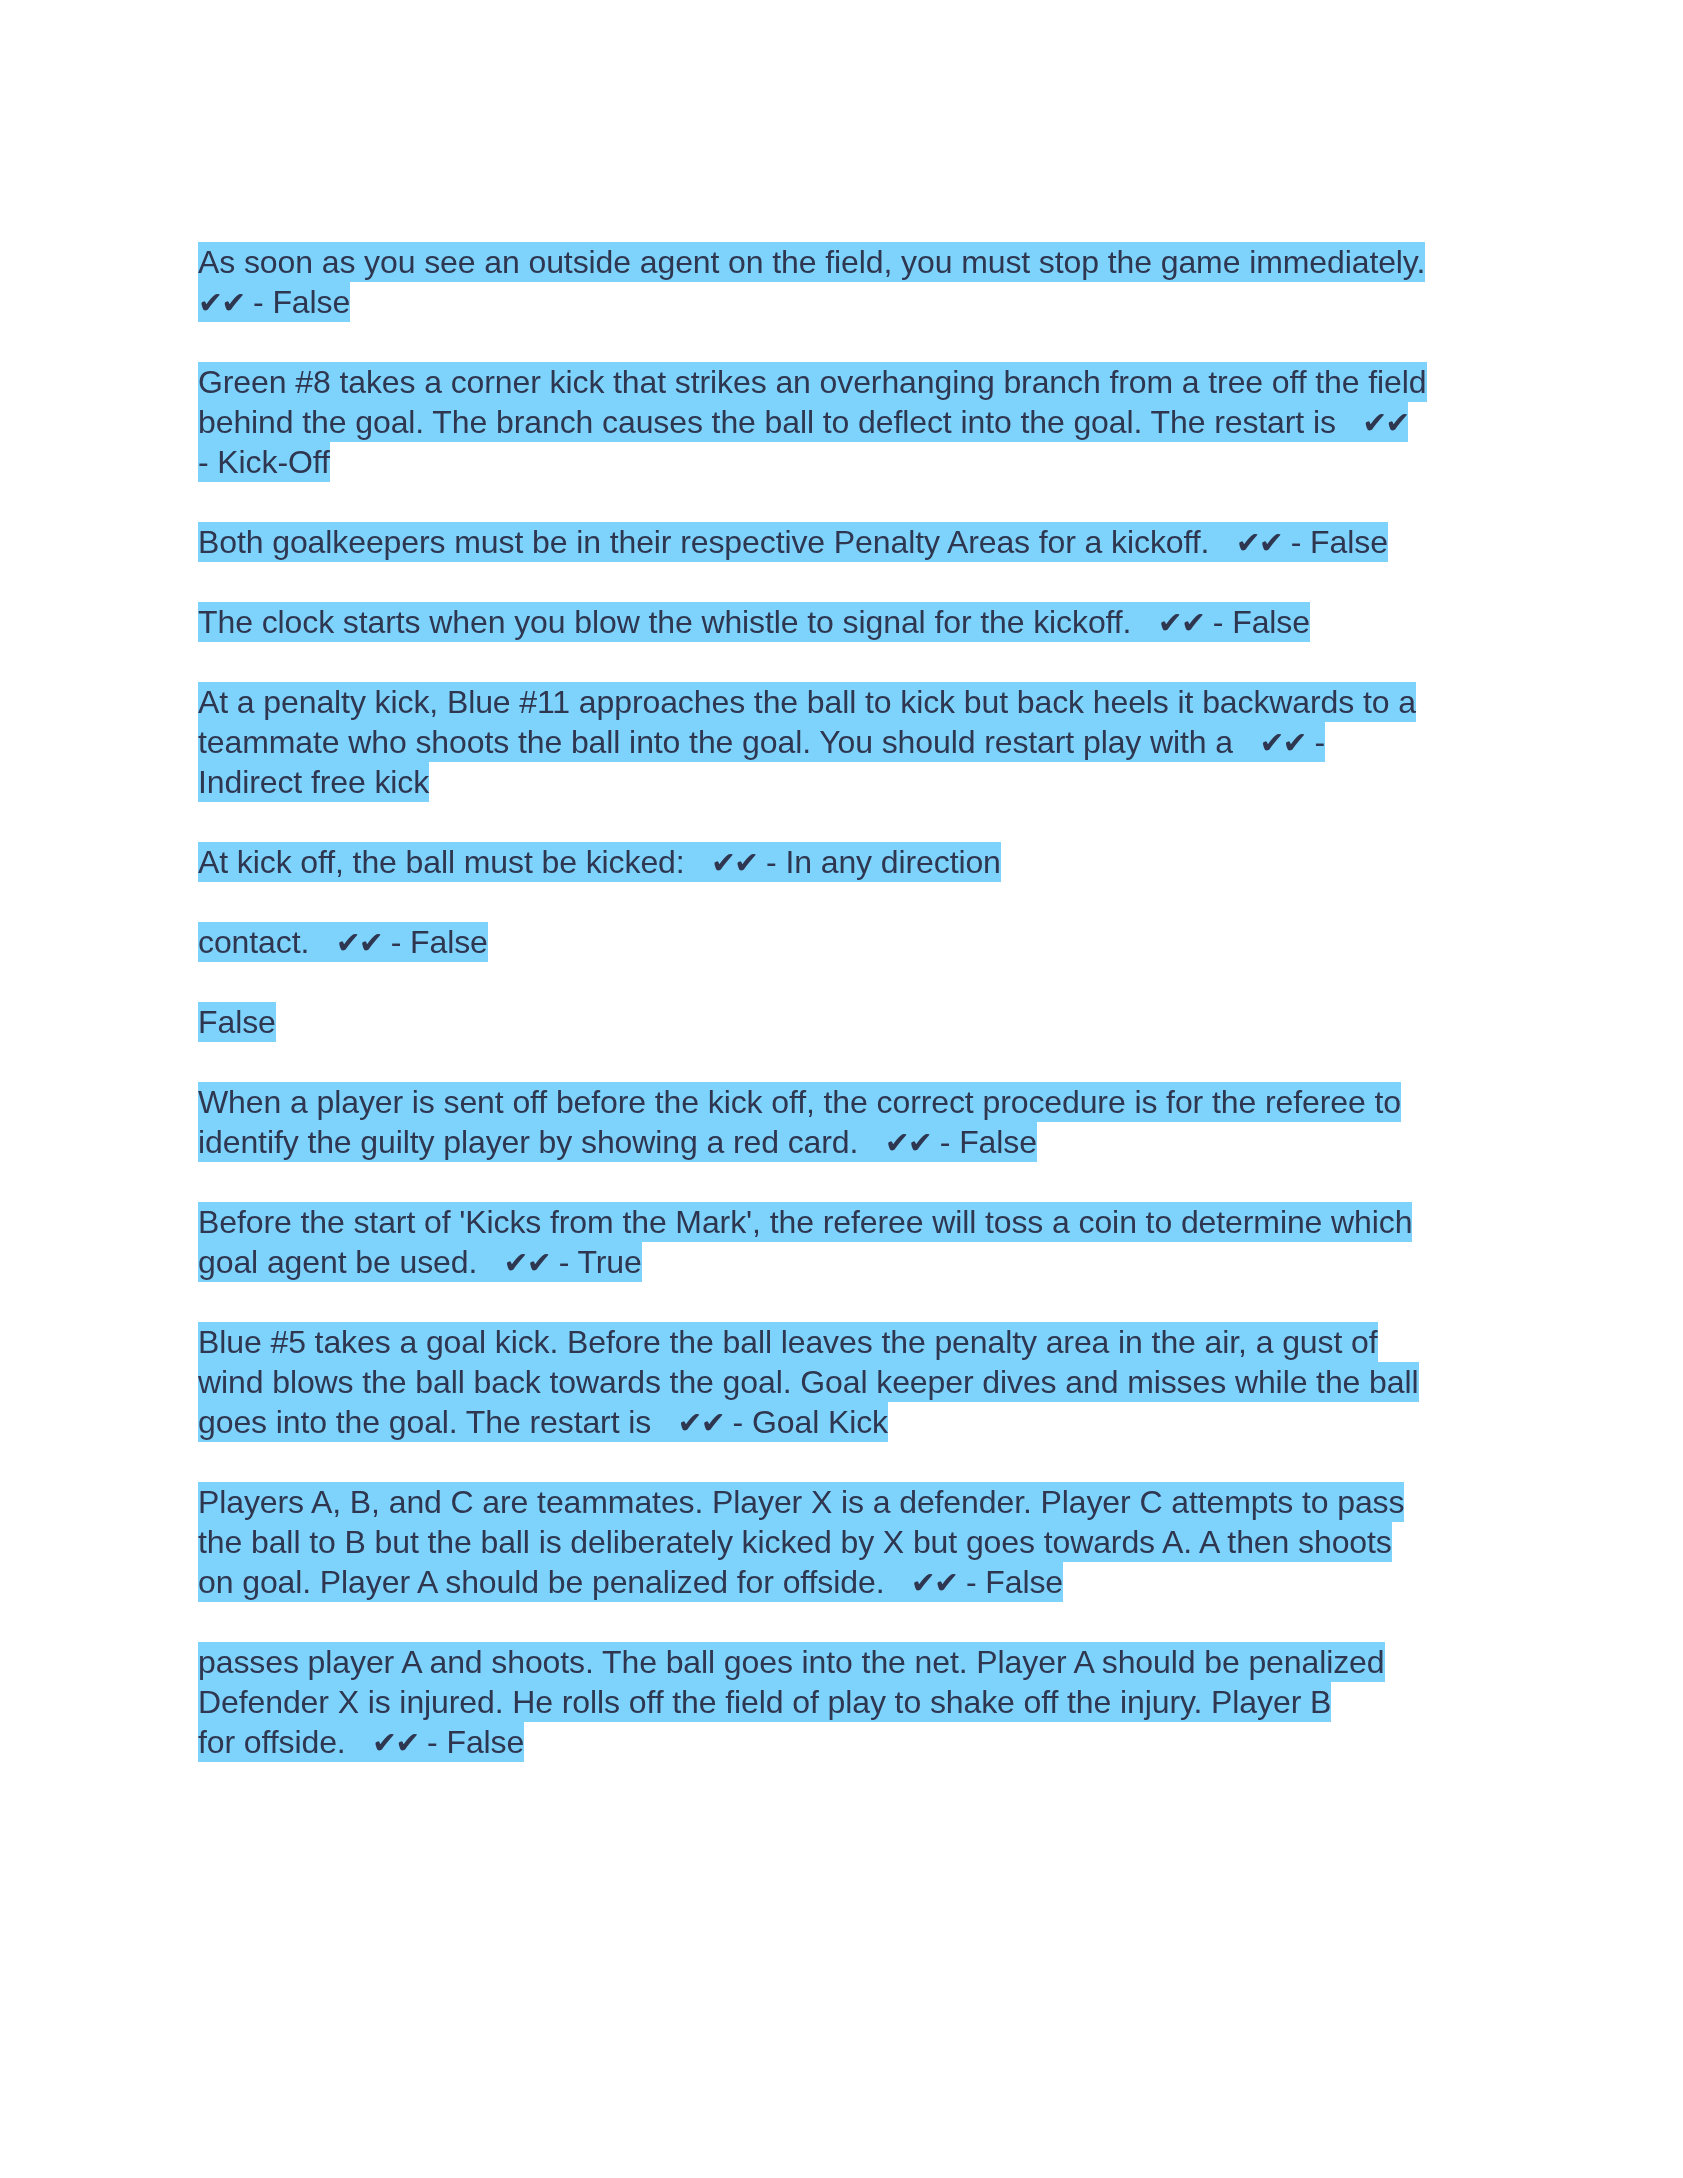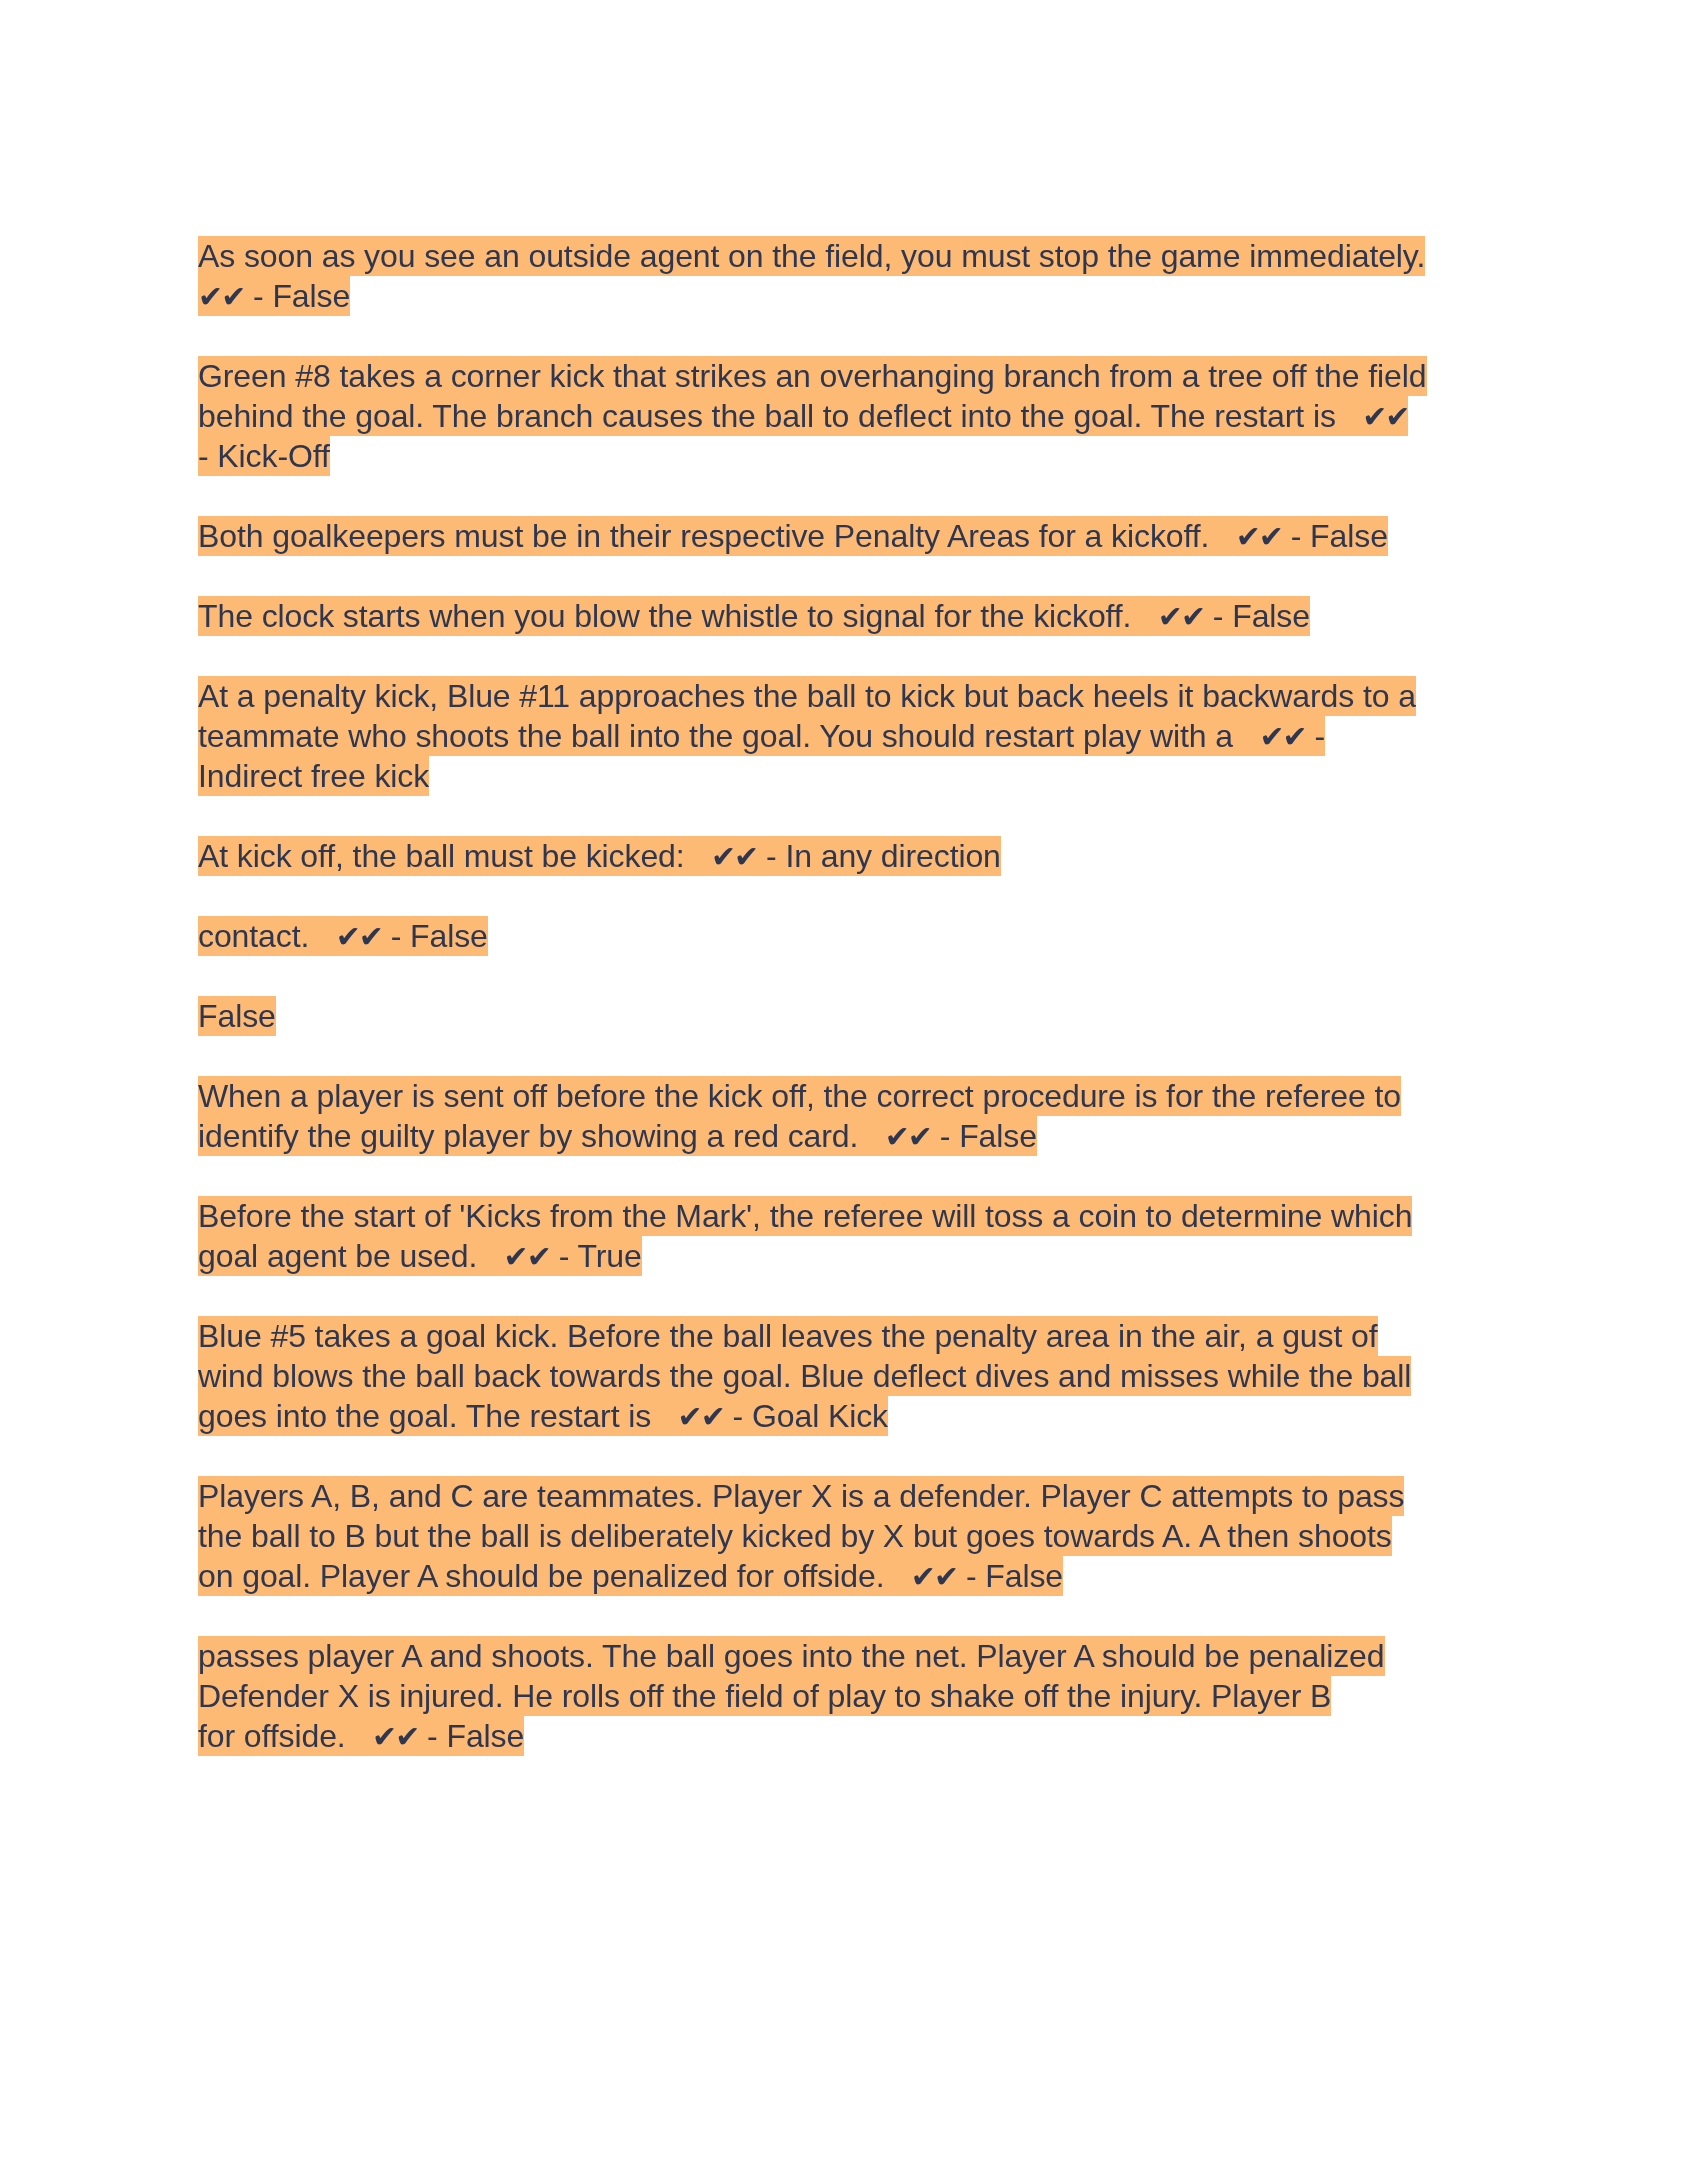--- a/index.html
+++ b/index.html
@@ -22,28 +22,29 @@
   .qa {
     margin: 0 0 40px 0;
   }
   .line {
     display: block;
     height: 40px;
     line-height: 40px;
   }
   .hl {
     display: inline-block;
-    background: #fdba74;
+    background: #7dd3fc;
     color: #2f3650;
     font-family: "Liberation Sans", sans-serif;
     font-size: 32px;
     line-height: 40px;
     height: 40px;
     white-space: pre;
     letter-spacing: -0.1px;
+    margin-top: 6px;
   }
   .check {
     font-family: "DejaVu Sans", sans-serif;
     font-size: 30px;
     color: #2f3650;
     font-weight: bold;
     letter-spacing: -2px;
   }
 </style>
 </head>
@@ -82,21 +83,21 @@
     <div class="qa">
       <div class="line"><span class="hl"><span>When a player is sent off before the kick off, the correct procedure is for the referee to</span></span></div>
       <div class="line"><span class="hl"><span>identify the guilty player by showing a red card.   </span><span class="check">✔✔</span><span> - False</span></span></div>
     </div>
     <div class="qa">
       <div class="line"><span class="hl"><span>Before the start of 'Kicks from the Mark', the referee will toss a coin to determine which</span></span></div>
       <div class="line"><span class="hl"><span>goal agent be used.   </span><span class="check">✔✔</span><span> - True</span></span></div>
     </div>
     <div class="qa">
       <div class="line"><span class="hl"><span>Blue #5 takes a goal kick. Before the ball leaves the penalty area in the air, a gust of</span></span></div>
-      <div class="line"><span class="hl"><span>wind blows the ball back towards the goal. Blue deflect dives and misses while the ball</span></span></div>
+      <div class="line"><span class="hl"><span>wind blows the ball back towards the goal. Goal keeper dives and misses while the ball</span></span></div>
       <div class="line"><span class="hl"><span>goes into the goal. The restart is   </span><span class="check">✔✔</span><span> - Goal Kick</span></span></div>
     </div>
     <div class="qa">
       <div class="line"><span class="hl"><span>Players A, B, and C are teammates. Player X is a defender. Player C attempts to pass</span></span></div>
       <div class="line"><span class="hl"><span>the ball to B but the ball is deliberately kicked by X but goes towards A. A then shoots</span></span></div>
       <div class="line"><span class="hl"><span>on goal. Player A should be penalized for offside.   </span><span class="check">✔✔</span><span> - False</span></span></div>
     </div>
     <div class="qa">
       <div class="line"><span class="hl"><span>passes player A and shoots. The ball goes into the net. Player A should be penalized</span></span></div>
       <div class="line"><span class="hl"><span>Defender X is injured. He rolls off the field of play to shake off the injury. Player B</span></span></div>

